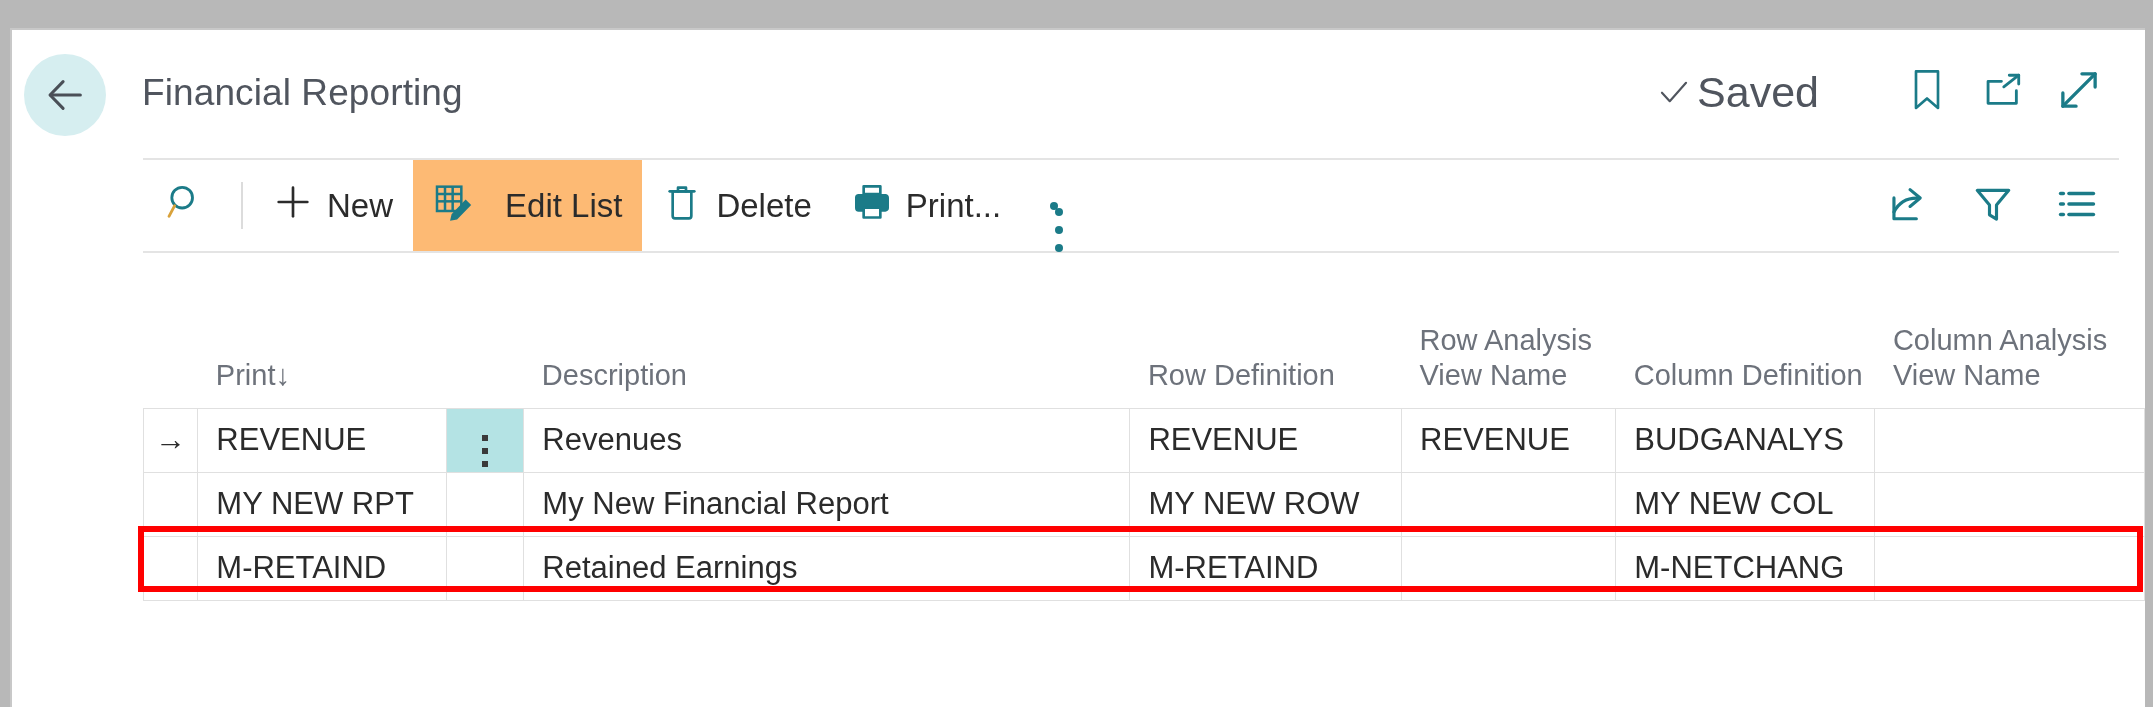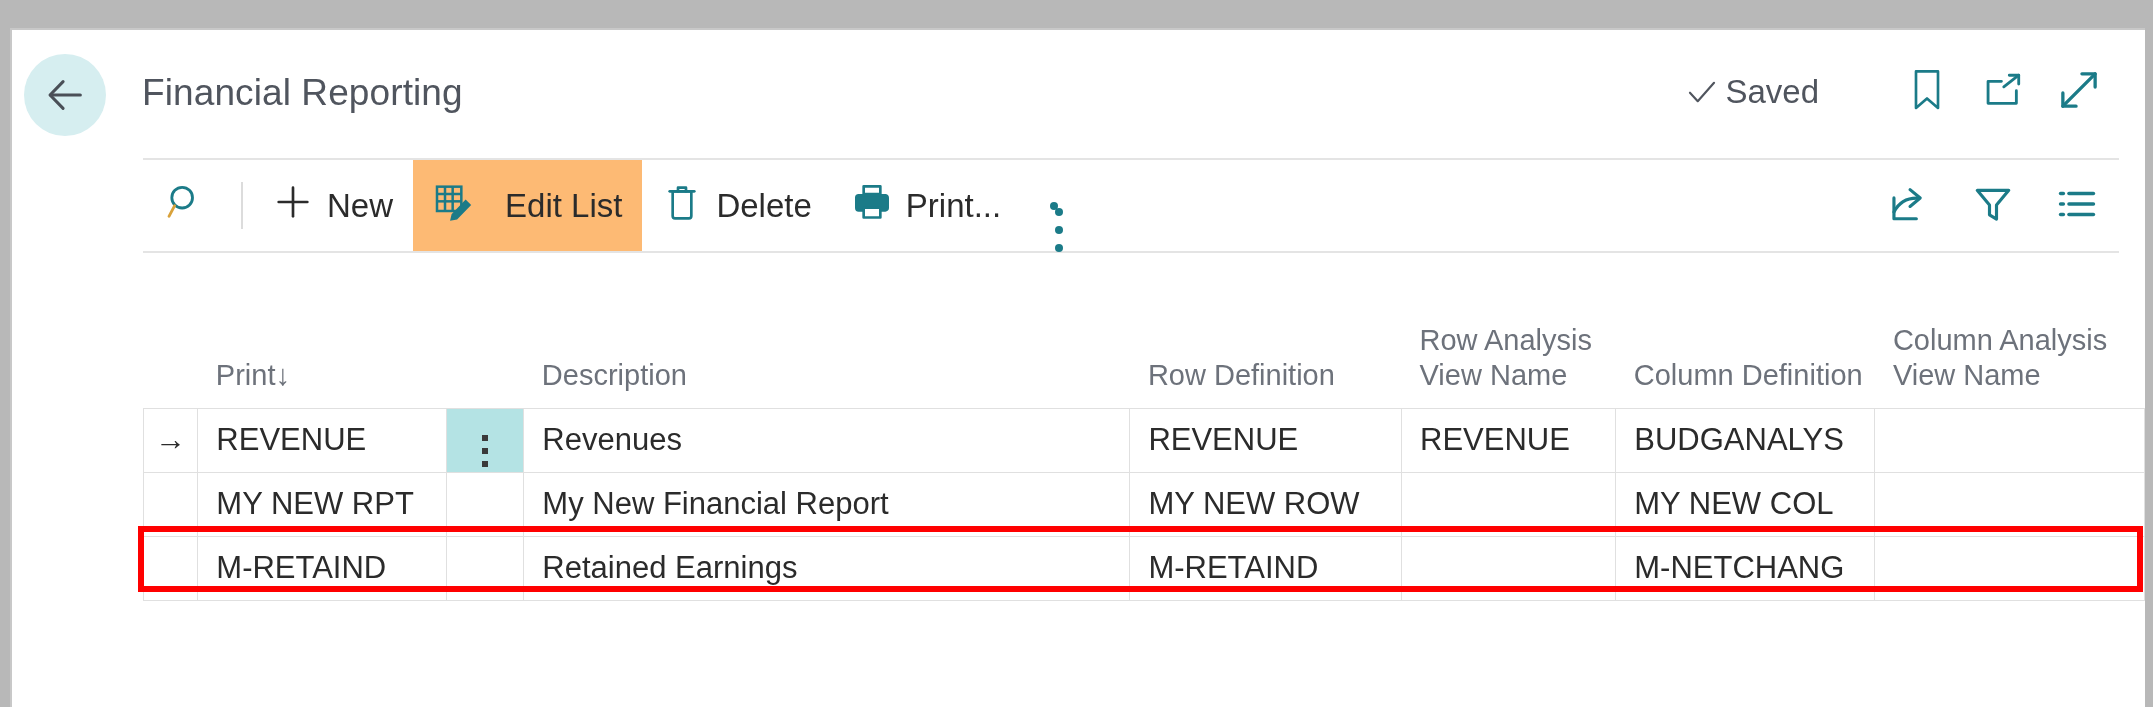--- a/index.html
+++ b/index.html
@@ -53,21 +53,21 @@
   .header-right {
     position: absolute;
     right: 28px; top: 34px;
     display: flex;
     align-items: center;
     gap: 0px;
   }
   .saved-indicator {
     display: flex; align-items: center;
     gap: 6px;
-    font-size: 33px;
+    font-size: 43px;
     color: #50555e;
     margin-right: 70px;
     white-space: nowrap;
     text-align: center;
   }
   .saved-indicator .chk { display: flex; }
   .hdr-icon-btn {
     width: 76px; height: 56px;
     display: flex; align-items: center; justify-content: center;
     cursor: pointer;

